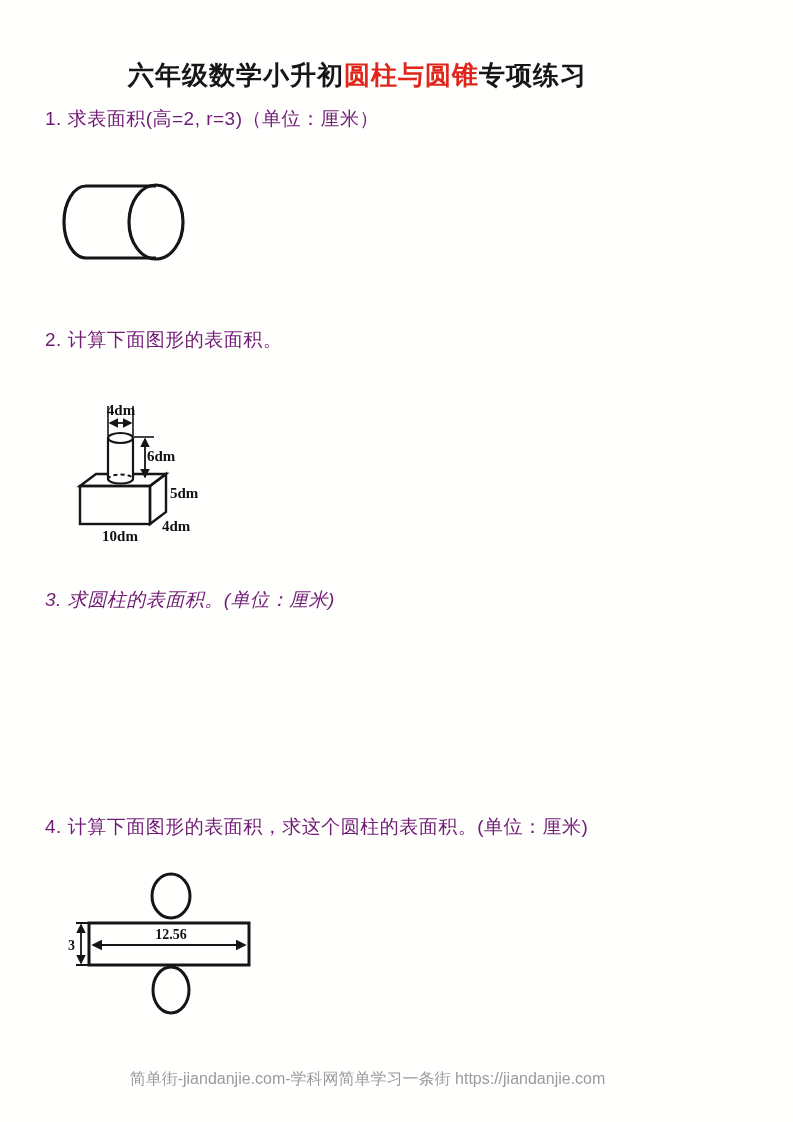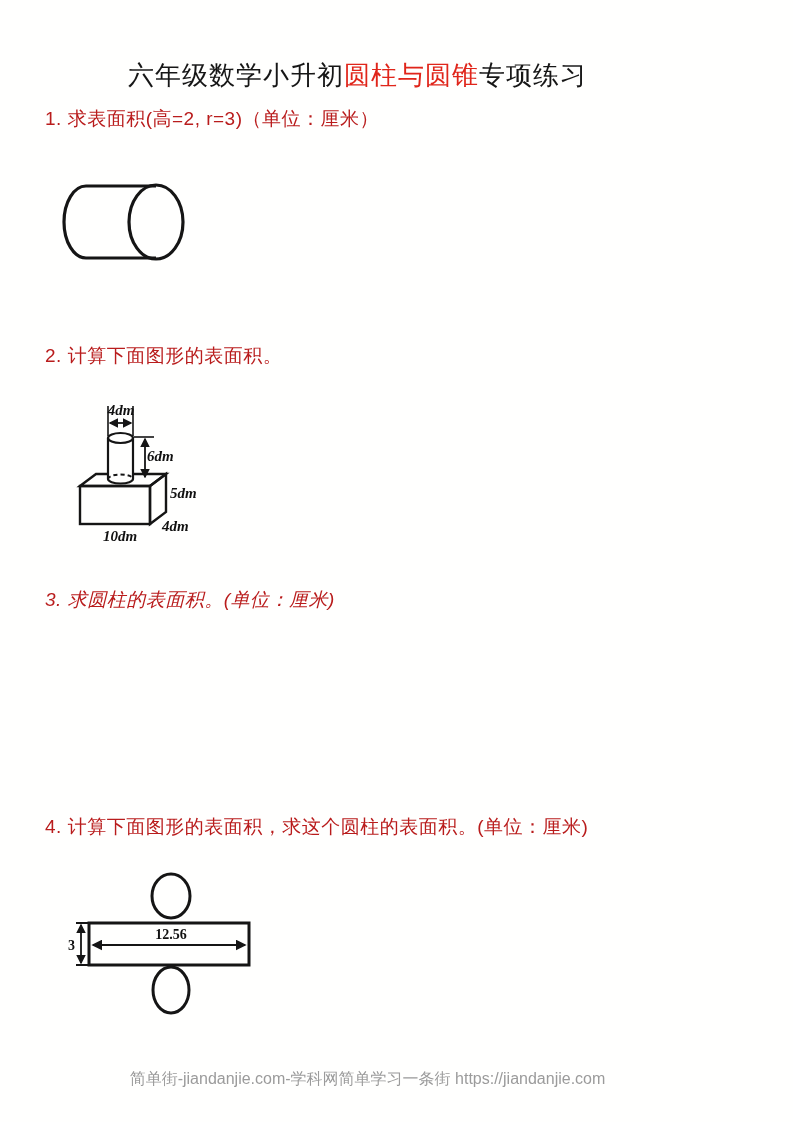--- a/index.html
+++ b/index.html
@@ -13,41 +13,41 @@
     font-family: "Liberation Sans", "DejaVu Sans", sans-serif;
     color: #1c1c1c;
   }
   .doc-title {
     position: absolute;
     top: 58px;
     left: 0;
     width: 715px;
     text-align: center;
     font-size: 26px;
-    font-weight: 400;
+    font-weight: 700;
     letter-spacing: 1px;
     color: #161616;
     white-space: nowrap;
   }
   .doc-title .hl { color: #e0251a; }
   .q-text {
     position: absolute;
     left: 45px;
     font-size: 19px;
-    color: #b91c1c;
+    color: #701a75;
     white-space: nowrap;
     letter-spacing: 0.5px;
   }
   .q1-text { top: 106px; }
-  .q2-text { top: 327px; margin-top: 16px; }
+  .q2-text { top: 327px; }
   .q3-text { top: 587px; font-style: italic; }
   .q4-text { top: 814px; }
   .fig { position: absolute; }
   .fig-q1 { left: 56px;  top: 178px; }
-  .fig-q2 { left: 70px;  top: 390px; font-style: italic; }
+  .fig-q2 { left: 70px;  top: 390px; }
   .fig-q3 { left: 62px;  top: 648px; }
   .fig-q4 { left: 60px;  top: 872px; }
   .fig svg { display: block; }
   .fig text {
     font-family: "Liberation Serif", "DejaVu Serif", serif;
     font-weight: 700;
     fill: #111;
   }
   .stroke { stroke: #151515; fill: none; }
   .page-footer {

